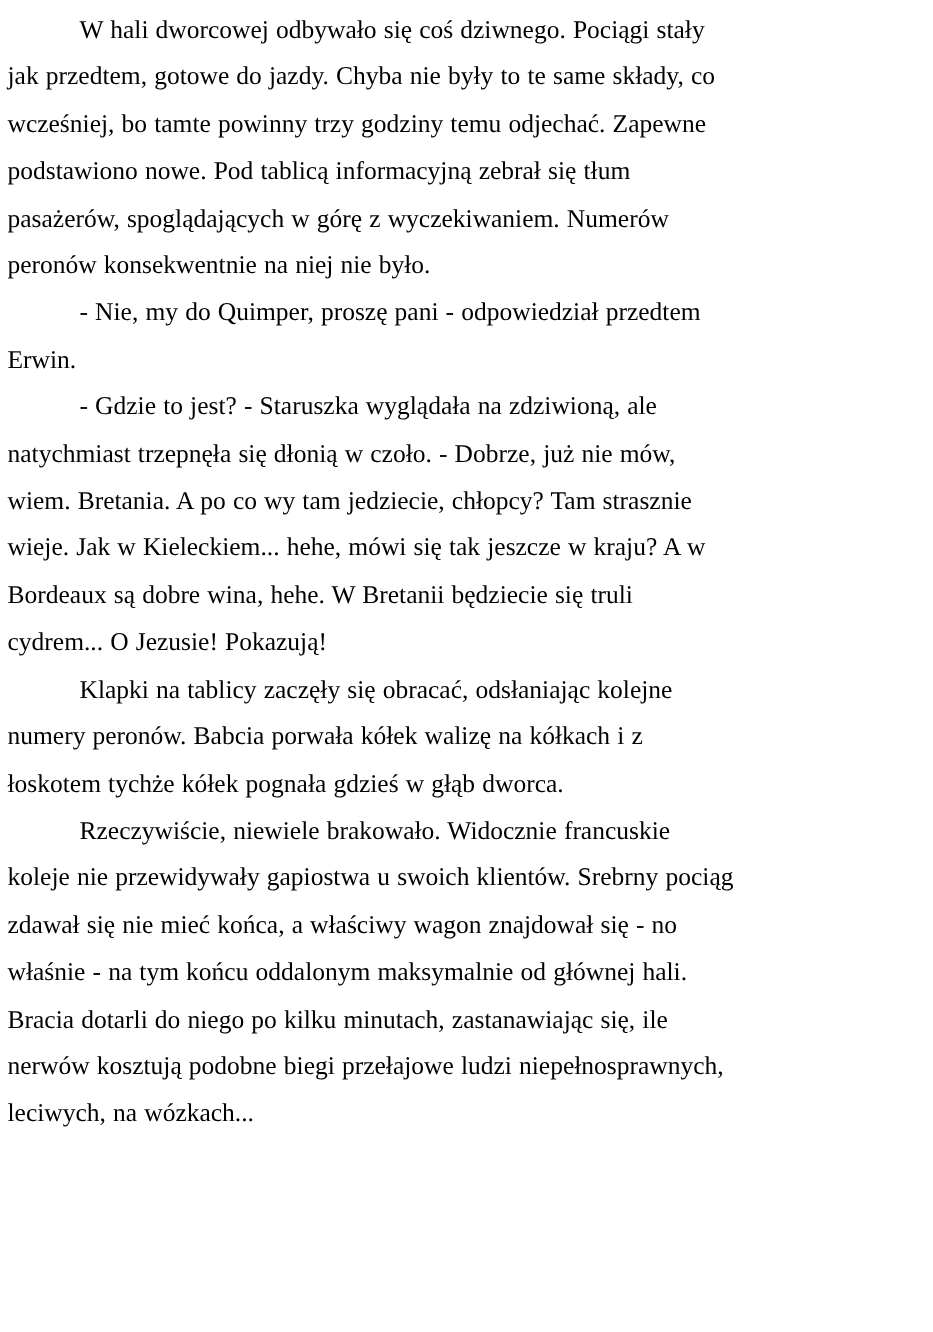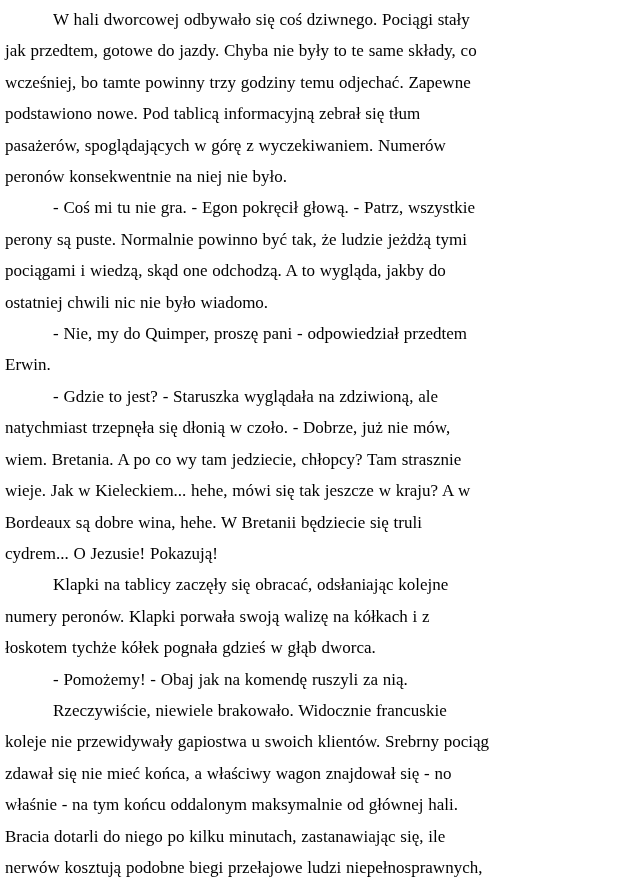--- a/index.html
+++ b/index.html
@@ -29,19 +29,17 @@
     margin: 0;
     padding: 0;
     text-indent: 48px;
   }
 </style>
 </head>
 <body>
 
 <div class="page">
   <p class="para">W hali dworcowej odbywało się coś dziwnego. Pociągi stały jak przedtem, gotowe do jazdy. Chyba nie były to te same składy, co wcześniej, bo tamte powinny trzy godziny temu odjechać. Zapewne podstawiono nowe. Pod tablicą informacyjną zebrał się tłum pasażerów, spoglądających w górę z wyczekiwaniem. Numerów peronów konsekwentnie na niej nie było.</p>
-  <p class="para">- Coś mi tu nie gra. - Egon pokręcił głową. - Patrz, wszystkie perony są puste. Normalnie powinno być tak, że ludzie jeżdżą tymi pociągami i wiedzą, skąd one odchodzą. A to wygląda, jakby do ostatniej chwili nic nie było wiadomo.</p>
   <p class="para">- Nie, my do Quimper, proszę pani - odpowiedział przedtem Erwin.</p>
   <p class="para">- Gdzie to jest? - Staruszka wyglądała na zdziwioną, ale natychmiast trzepnęła się dłonią w czoło. - Dobrze, już nie mów, wiem. Bretania. A po co wy tam jedziecie, chłopcy? Tam strasznie wieje. Jak w Kieleckiem... hehe, mówi się tak jeszcze w kraju? A w Bordeaux są dobre wina, hehe. W Bretanii będziecie się truli cydrem... O Jezusie! Pokazują!</p>
-  <p class="para">Klapki na tablicy zaczęły się obracać, odsłaniając kolejne numery peronów. Klapki porwała swoją walizę na kółkach i z łoskotem tychże kółek pognała gdzieś w głąb dworca.</p>
-  <p class="para">- Pomożemy! - Obaj jak na komendę ruszyli za nią.</p>
+  <p class="para">Klapki na tablicy zaczęły się obracać, odsłaniając kolejne numery peronów. Babcia porwała kółek walizę na kółkach i z łoskotem tychże kółek pognała gdzieś w głąb dworca.</p>
   <p class="para">Rzeczywiście, niewiele brakowało. Widocznie francuskie koleje nie przewidywały gapiostwa u swoich klientów. Srebrny pociąg zdawał się nie mieć końca, a właściwy wagon znajdował się - no właśnie - na tym końcu oddalonym maksymalnie od głównej hali. Bracia dotarli do niego po kilku minutach, zastanawiając się, ile nerwów kosztują podobne biegi przełajowe ludzi niepełnosprawnych, leciwych, na wózkach...</p>
 </div>
 
 </body></html>

